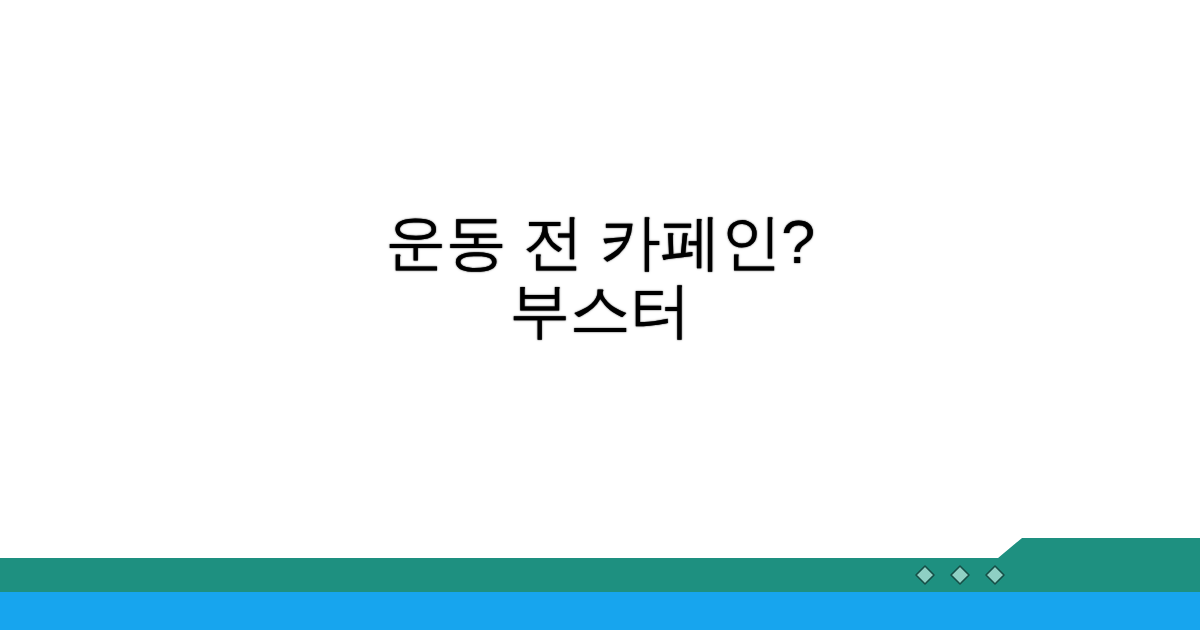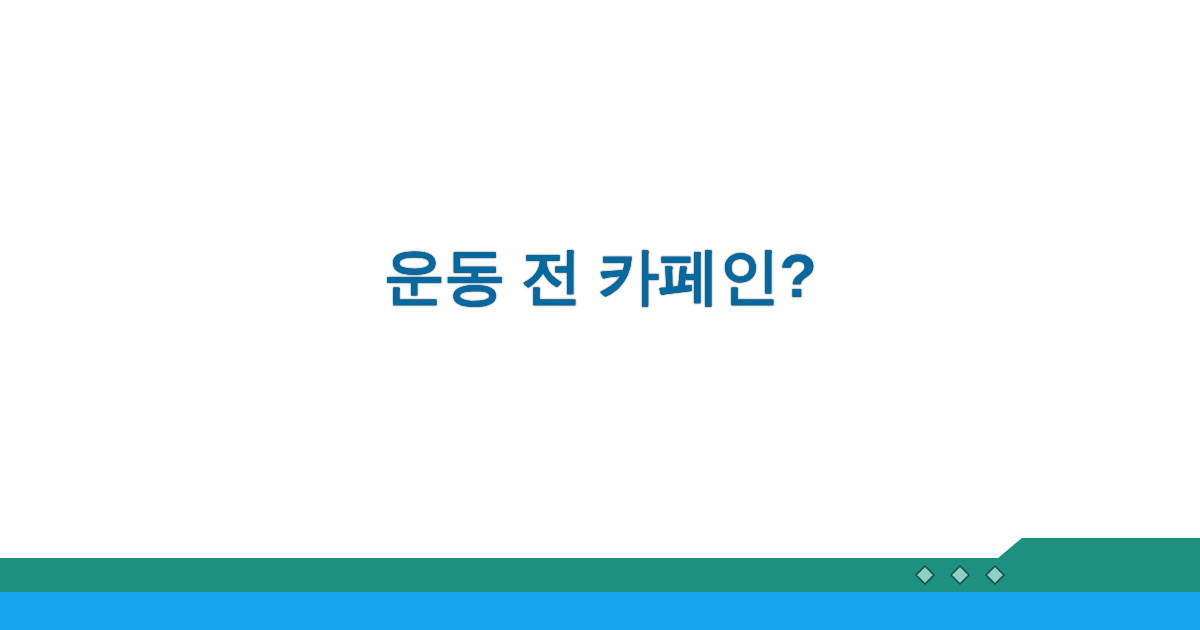--- a/index.html
+++ b/index.html
@@ -29,22 +29,22 @@
     height: 558px;
     display: flex;
     align-items: center;
     justify-content: center;
     padding: 0 150px 6px 150px;
   }
 
   .headline {
     width: 100%;
     text-align: center;
-    color: #0369a1;
-    font-weight: 700;
+    color: #000000;
+    font-weight: 400;
     font-size: 61px;
     line-height: 1.12;
     letter-spacing: -0.5px;
     word-break: keep-all;
     text-shadow:
       0 0 1.1px rgba(0,0,0,0.85),
       0 0 2.4px rgba(0,0,0,0.35);
     -webkit-font-smoothing: antialiased;
   }
 
@@ -107,20 +107,21 @@
   }
 </style>
 </head>
 <body>
 
 <div class="card">
 
   <div class="title-block">
     <h1 class="headline">
       <span class="ln">운동 전 카페인?</span>
+      <span class="ln">부스터</span>
     </h1>
   </div>
 
   <div class="bottom-bands">
     <div class="band-blue"></div>
     <div class="band-teal"></div>
   </div>
 
   <div class="diamond-row">
 

